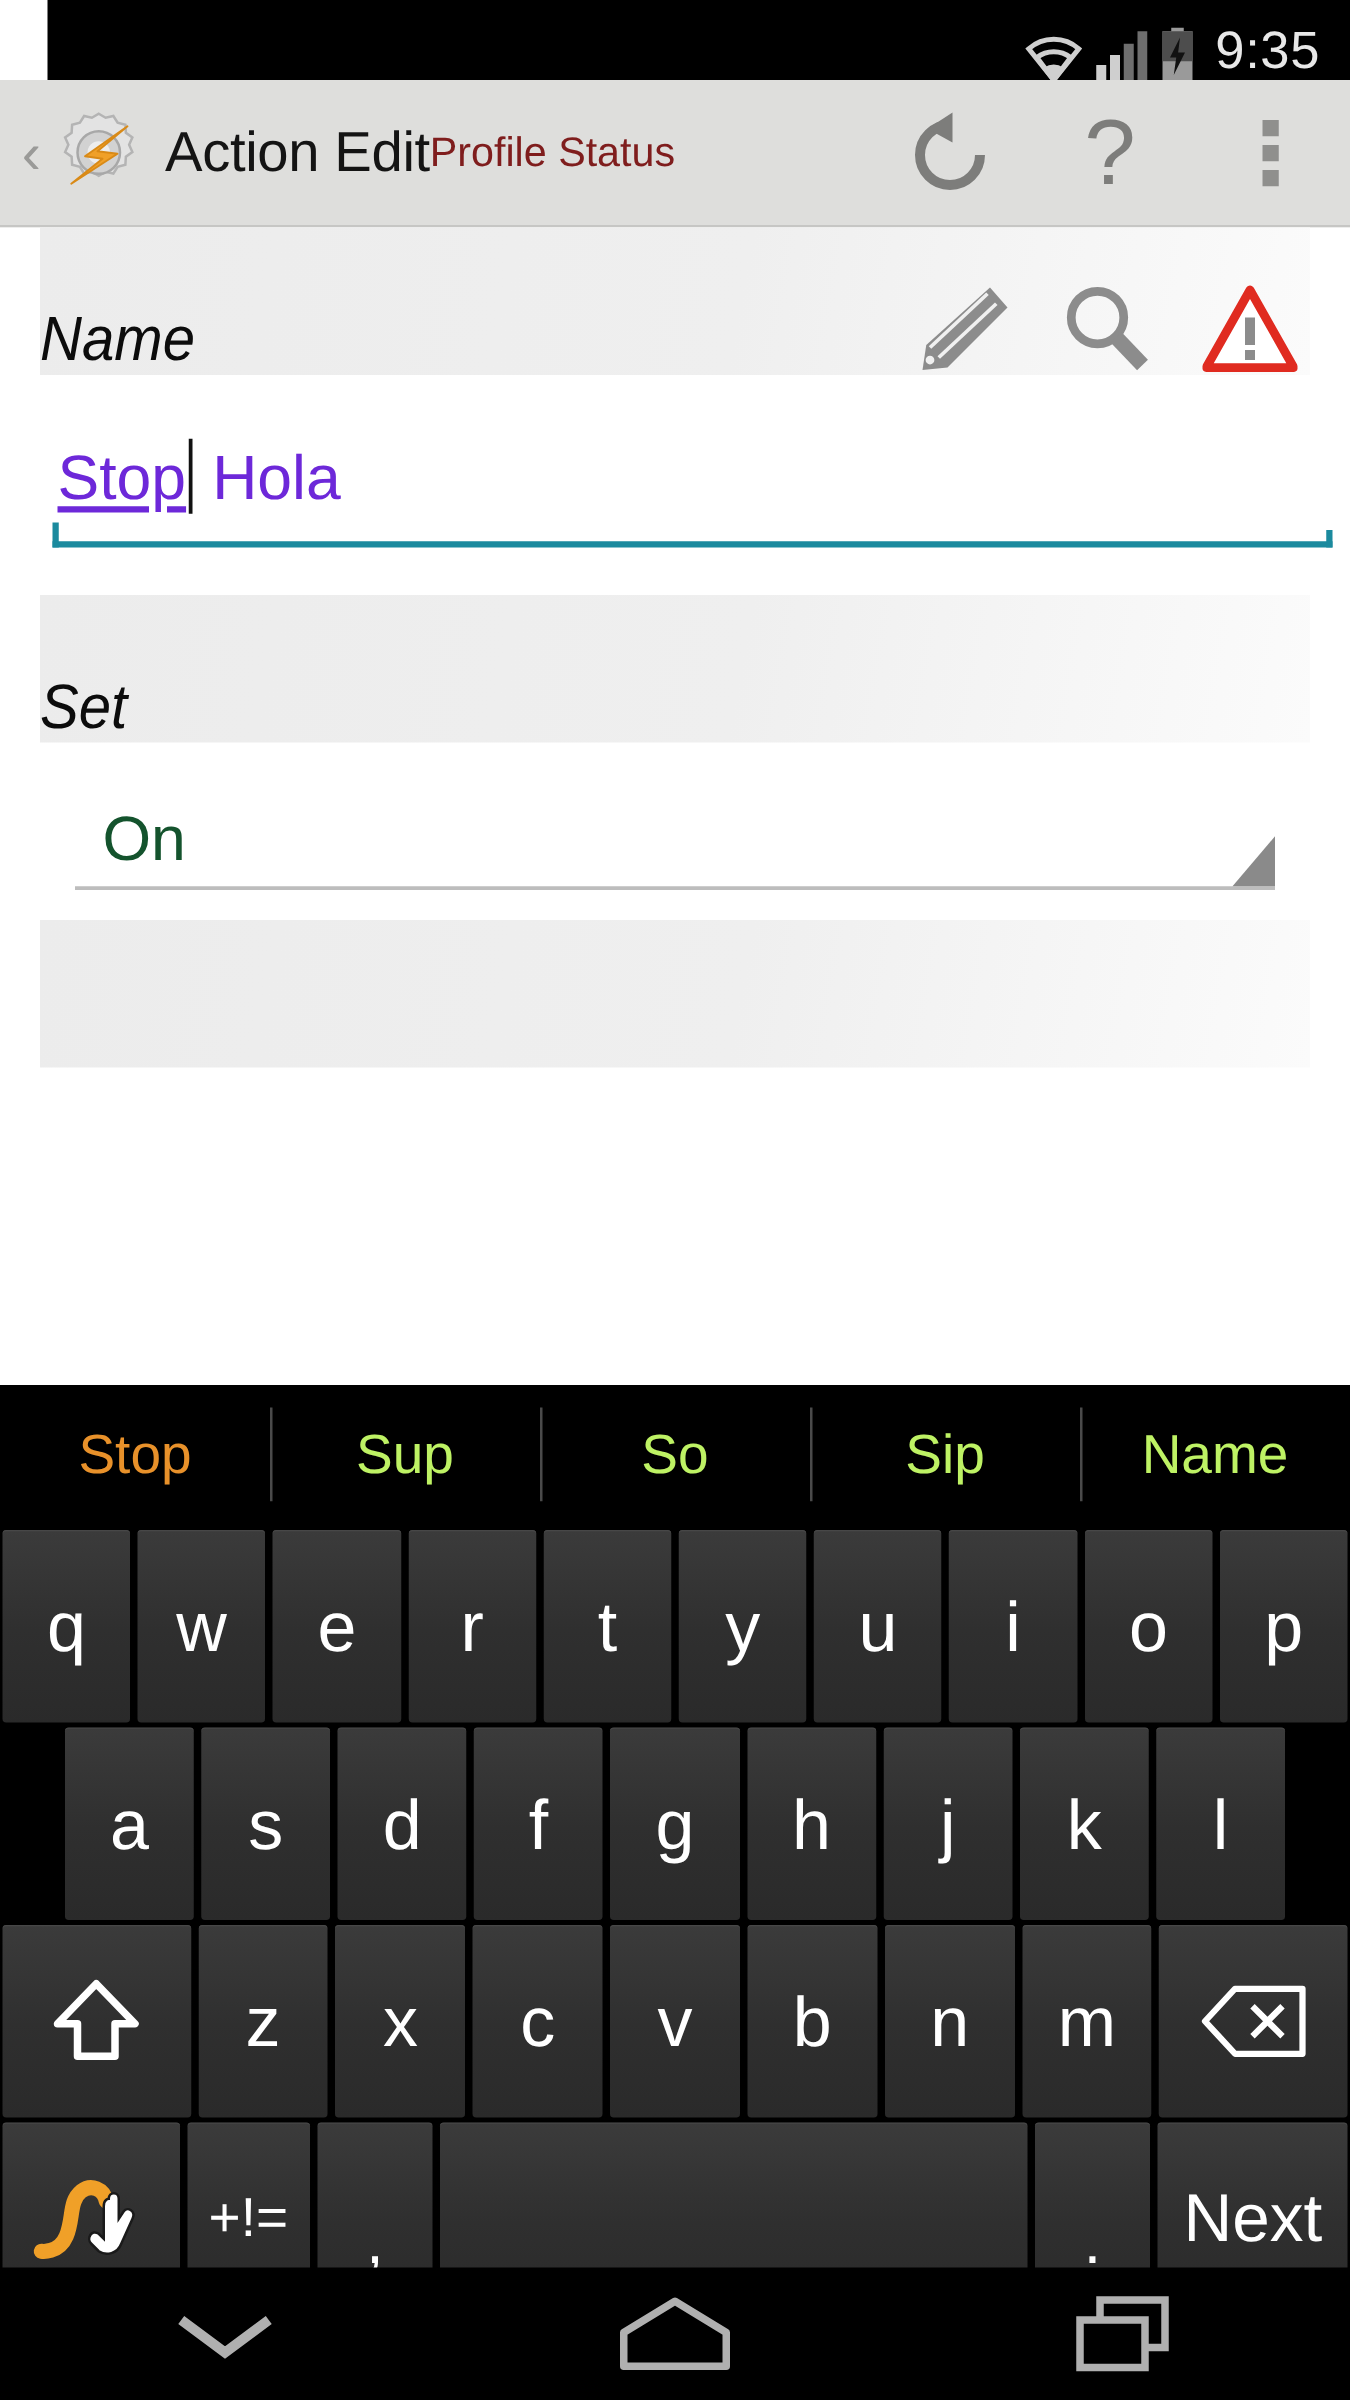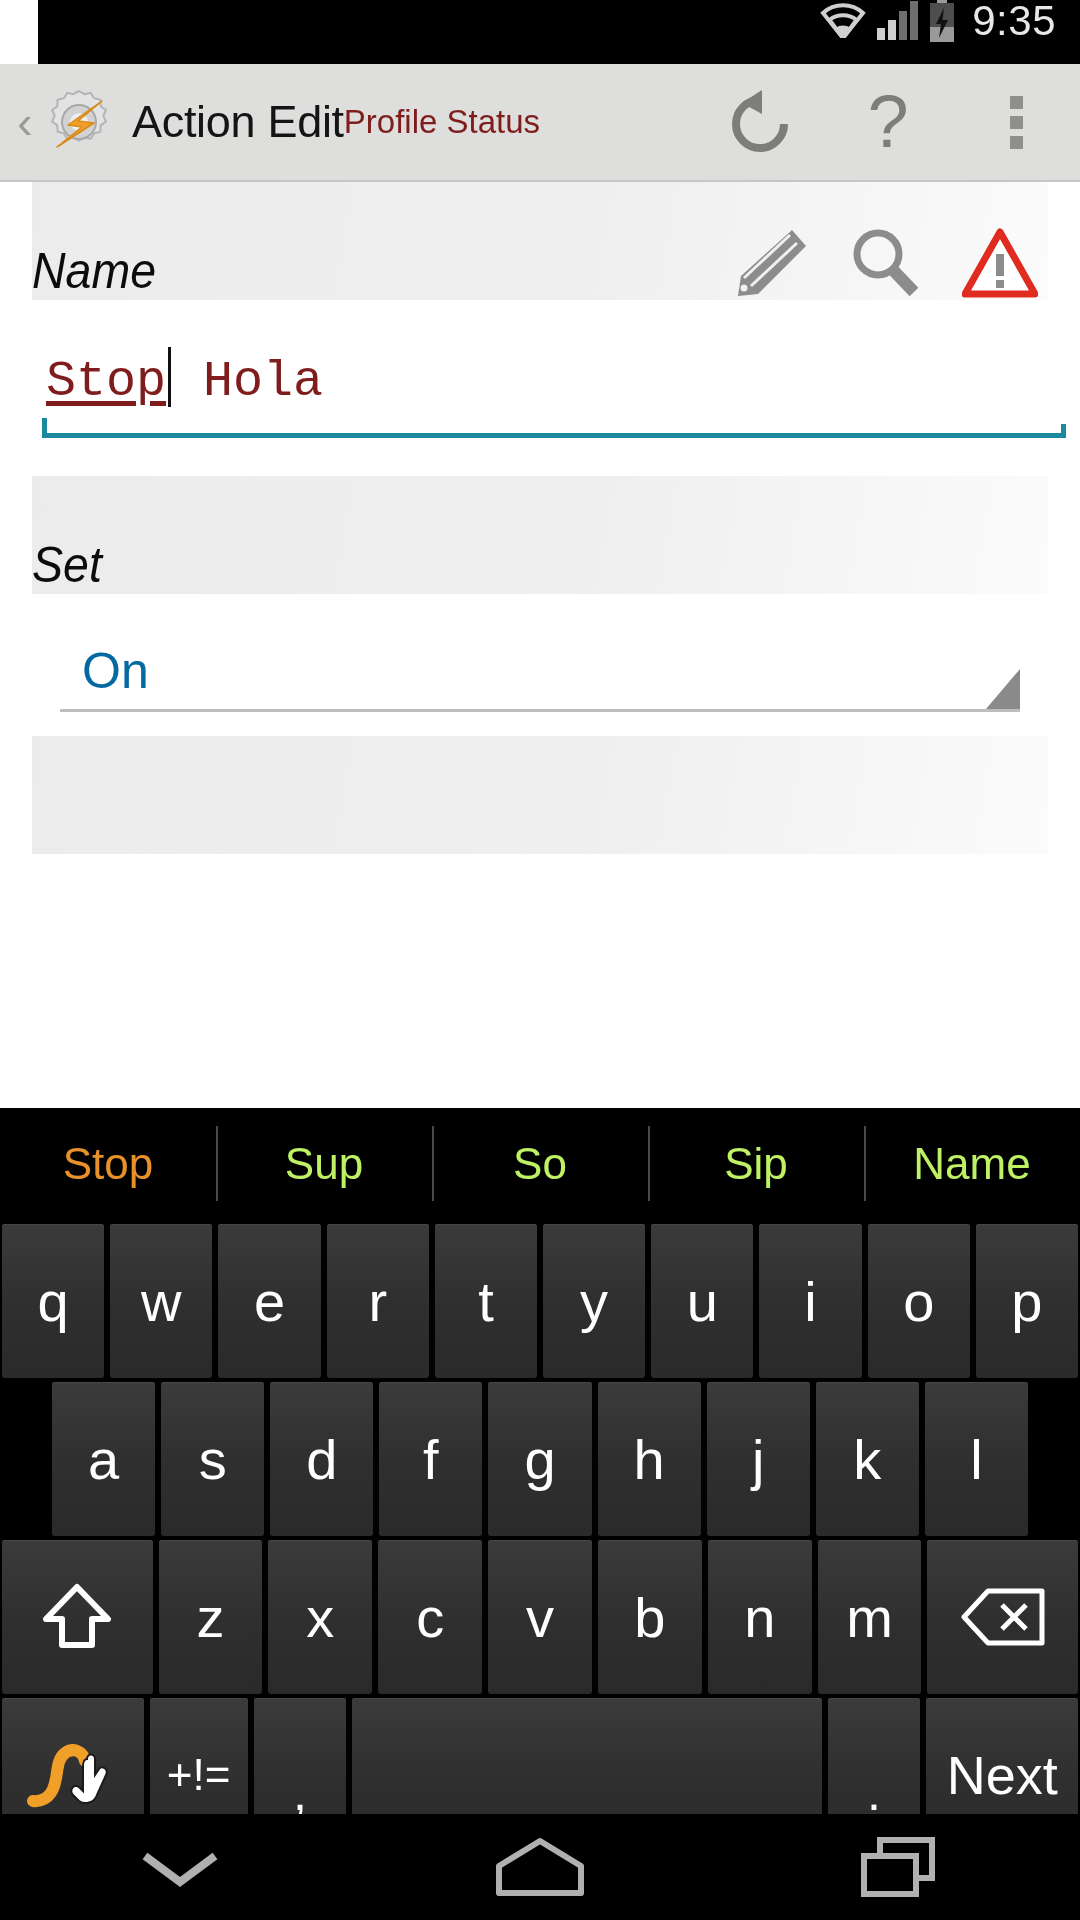--- a/index.html
+++ b/index.html
@@ -6,21 +6,21 @@
   html,body { width:1080px; height:1920px; background:#000; }
   body {
     font-family:"Liberation Sans", sans-serif;
     -webkit-font-smoothing:antialiased;
     overflow:hidden;
   }
   .screen { position:relative; width:1080px; height:1920px; background:#fff; overflow:hidden; }
 
   
   .statusbar {
-    height:64px; background:#000; display:flex; align-items:flex-start;
+    height:64px; background:#000; display:flex; align-items:flex-end;
     justify-content:flex-end; padding-right:24px; gap:10px;margin-left:38px;
   }
   .sb-icon { display:flex; align-items:flex-end; }
   .sb-time {
     color:#e8e8e8; font-size:42px; letter-spacing:0.5px;
     font-family:"Liberation Sans", sans-serif; margin-left:6px; line-height:1;
     padding-bottom:3px;
   }
 
   
@@ -54,43 +54,43 @@
   .sec-label {
     font-style:italic; font-size:50px; color:#0c0c0c; letter-spacing:0px;
     font-family:"Liberation Sans Narrow","Liberation Sans", sans-serif;
     transform:scaleX(0.93); transform-origin:left center; font-weight:400;
   }
   .sec-icons { margin-left:auto; display:flex; align-items:center; gap:40px; padding-right:10px; }
 
   .field-row { padding:34px 46px 0 46px; }
   .input-wrap { position:relative; height:96px; }
   .input-text {
-    font-size:50px; color:#7f1d1d; line-height:96px; white-space:nowrap;
-    font-family:Liberation Mono, monospace;
+    font-size:50px; color:#6d28d9; line-height:96px; white-space:nowrap;
+    font-family:Liberation Sans, sans-serif;
   }
   .composing { text-decoration:underline; text-underline-offset:6px; }
   .caret {
     display:inline-block; width:3px; height:60px; background:#111;
     vertical-align:-12px; margin:0 2px;
   }
   .focus-underline {
     position:absolute; left:-4px; right:-32px; bottom:-8px; height:5px; background:#1b8a9e;
   }
   .focus-underline:before {
     content:""; position:absolute; left:0; bottom:0; width:5px; height:20px; background:#1b8a9e;
   }
   .focus-underline:after {
     content:""; position:absolute; right:0; bottom:0; width:5px; height:14px; background:#1b8a9e;
   }
 
   .spinner-row { padding:38px 60px 0 60px; }
   .spinner {
     position:relative; height:80px; border-bottom:3px solid #bdbdbd; display:flex; align-items:center;
   }
-  .spinner-val { font-size:50px; color:#0369a1; padding-left:22px;
+  .spinner-val { font-size:50px; color:#14532d; padding-left:22px;
     font-family:"Liberation Sans Narrow","Liberation Sans", sans-serif; }
   .spinner-arrow {
     position:absolute; right:0; bottom:0; width:0; height:0;
     border-left:34px solid transparent; border-bottom:40px solid #8a8a8a;
   }
 
   .checkbox {
     width:46px; height:56px; border:4px solid #5a5a5a; background:#fdfdfd;
   }
 

